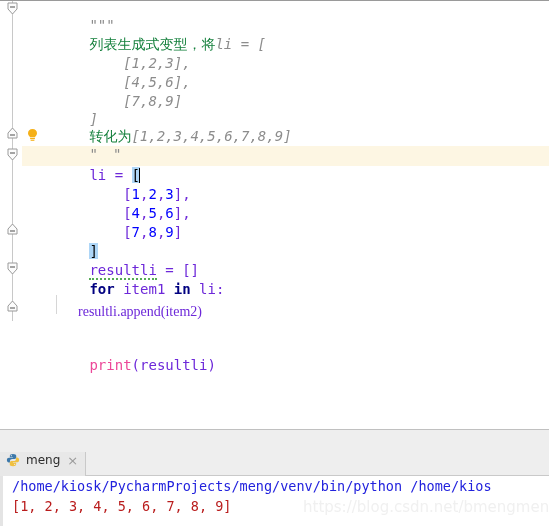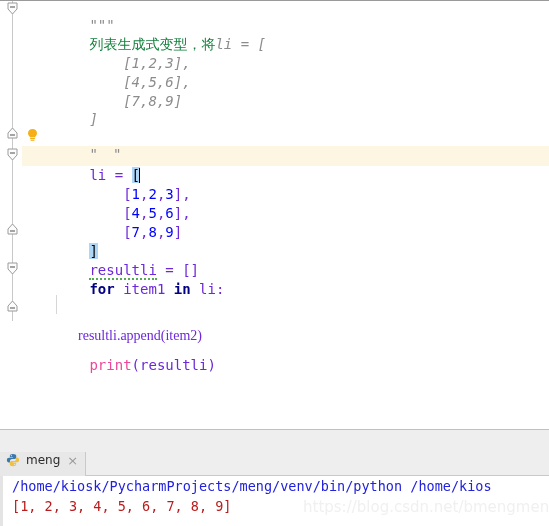--- a/index.html
+++ b/index.html
@@ -203,20 +203,23 @@
       </div>
 
       <div class="line" style="top:72px;">
         <span class="tok-doc">    [7,8,9]</span>
       </div>
 
       <div class="line" style="top:90px;">
         <span class="tok-doc">]</span>
       </div>
 
+      <div class="line" style="top:107px;">
+        <span class="tok-doc-cjk">转化为</span><span class="tok-doc">[1,2,3,4,5,6,7,8,9]</span>
+      </div>
 
       <div class="line" style="top:125px;">
         <span class="tok-doc">"</span><span style="display:inline-block;width:15px;"></span><span class="tok-doc">"</span>
       </div>
 
       <div class="bulb" style="left:4px; top:126px;">
         <svg width="13" height="14" viewBox="0 0 13 14">
           <path d="M6.5 1 C3.7 1 2 2.9 2 5.2 C2 7 3.4 8 4 9.2 L9 9.2 C9.6 8 11 7 11 5.2 C11 2.9 9.3 1 6.5 1 Z" fill="#f5b018"></path>
           <rect x="4.1" y="9.9" width="4.8" height="1.2" fill="#f5b018"></rect>
           <rect x="4.6" y="11.7" width="3.8" height="1.1" fill="#f5b018"></rect>
@@ -245,21 +248,21 @@
 
       <div class="line" style="top:241px;">
         <span class="tok-plain squiggle">resultli</span><span class="tok-plain"> = []</span>
       </div>
 
       <div class="line" style="top:260px;">
         <span class="tok-kw">for</span><span class="tok-plain"> item1 </span><span class="tok-kw">in</span><span class="tok-plain"> li:</span>
       </div>
 
 
-      <div class="line" style="top:306px;font-family:Liberation Serif, serif;">
+      <div class="line" style="top:282px;font-family:Liberation Serif, serif;">
         <span class="tok-plain">        resultli.append(item2)</span>
       </div>
 
       <div class="line" style="top:336px;">
         <span class="tok-fn">print</span><span class="tok-plain">(resultli)</span>
       </div>
 
       <div class="indent-guide" style="left:34px; top:294px; height:19px;"></div>
     </div>
   </div>

